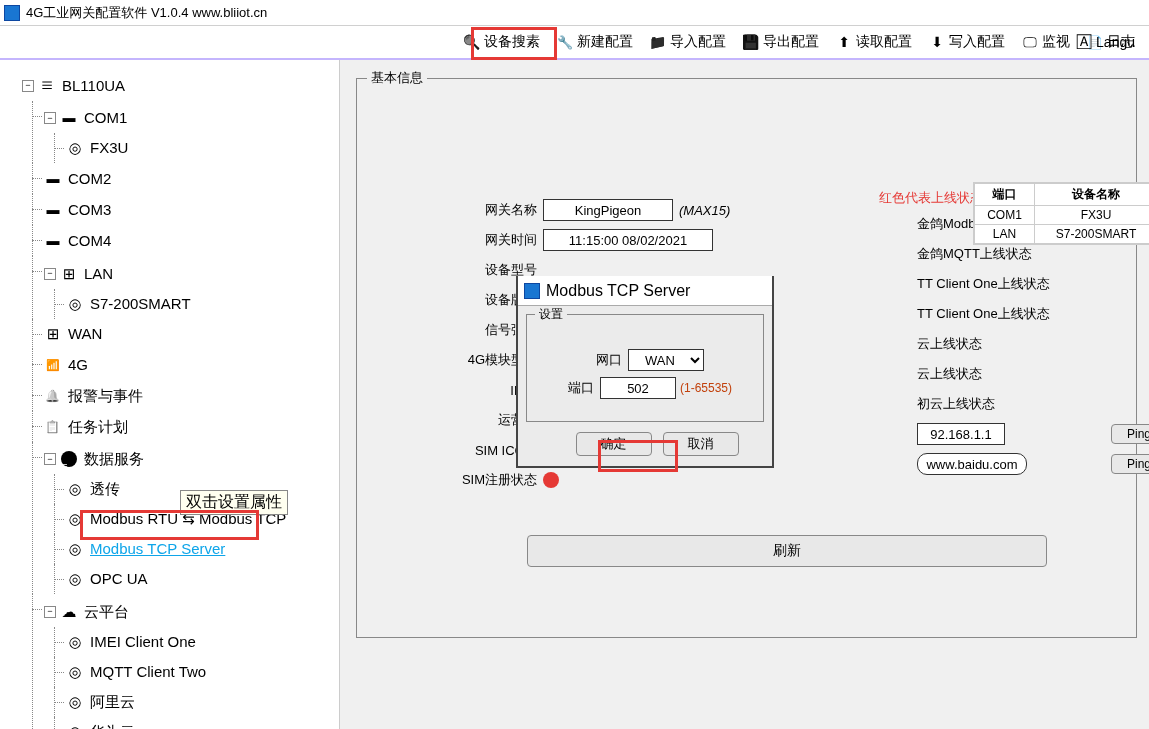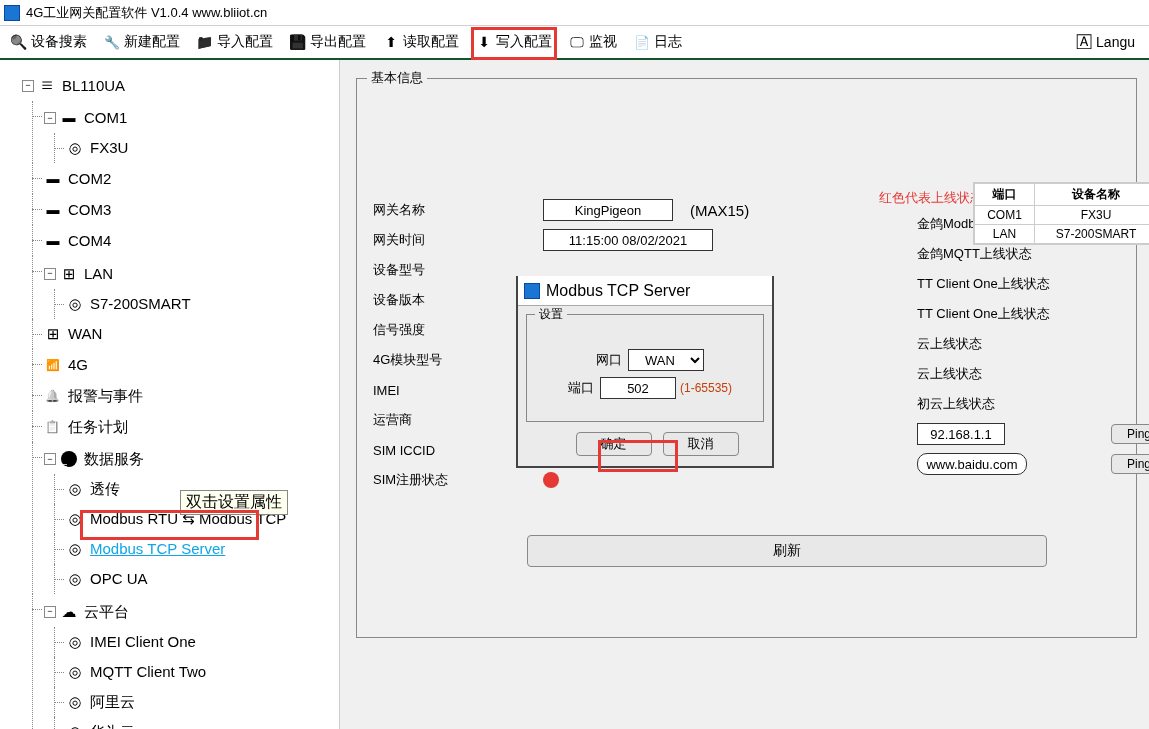--- a/index.html
+++ b/index.html
@@ -1,19 +1,19 @@
 <!DOCTYPE html>
 <html><head>
 <meta charset="utf-8">
 <style>
 * { box-sizing: border-box; margin: 0; padding: 0; }
 body { font-family: "Microsoft YaHei", sans-serif; font-size: 13px; background: #fff; color: #000; width: 1149px; height: 729px; overflow: hidden; position: relative; }
 .titlebar { height: 26px; background: #fff; border-bottom: 1px solid #d0d0d0; display: flex; align-items: center; padding: 0 4px; }
 .titlebar .app-icon { width: 16px; height: 16px; background: #1976d2; margin-right: 6px; display: inline-block; border: 1px solid #0d47a1; }
-.toolbar { height: 34px; border-bottom: 2px solid #14532d; display: flex; align-items: center; padding: 0 4px; position: relative; }
+.toolbar { height: 34px; border-bottom: 2px solid #c4b5fd; display: flex; align-items: center; padding: 0 4px; position: relative; justify-content: flex-end; }
 .tool-btn { display: inline-flex; align-items: center; padding: 2px 6px; margin-right: 4px; cursor: pointer; font-size: 14px; }
 .tool-btn .ticon { width: 18px; height: 18px; margin-right: 3px; display: inline-flex; align-items: center; justify-content: center; }
 .toolbar-right { position: absolute; right: 4px; display: flex; align-items: center; }
 .main { display: flex; height: calc(100% - 60px); }
 .tree-panel { width: 340px; border-right: 1px solid #ccc; background: #fff; overflow: hidden; padding-top: 8px; }
 .tree ul { list-style: none; padding-left: 0; }
 .tree li { position: relative; padding-left: 22px; line-height: 30px; white-space: nowrap; font-size: 15px; }
 .tree li::before { content: ""; position: absolute; left: 10px; top: 0; bottom: 0; border-left: 1px dotted #888; }
 .tree li::after { content: ""; position: absolute; left: 10px; top: 15px; width: 10px; border-top: 1px dotted #888; }
 .tree > ul > li::before, .tree > ul > li::after { display: none; }
@@ -21,24 +21,24 @@
 .node .exp { width: 12px; height: 12px; border: 1px solid #888; display: inline-flex; align-items: center; justify-content: center; font-size: 9px; line-height: 1; margin-right: 4px; background: #fff; }
 .node .nicon { width: 18px; height: 18px; margin-right: 6px; display: inline-flex; align-items: center; justify-content: center; }
 .node .nlabel { }
 .node.selected .nlabel { color: #0ea5e9; text-decoration: underline; }
 .content { flex: 1; position: relative; background: #f0f0f0; padding: 18px 12px 0 16px; }
 .fieldset { position: relative; border: 1px solid #888; height: 560px; padding: 16px; }
 .fieldset > .legend { position: absolute; top: -10px; left: 10px; background: #f0f0f0; padding: 0 4px; font-size: 13px; }
 .form-area { padding-top: 100px; }
 .warn-text { color: #e53935; position: absolute; top: 110px; right: 36px; font-size: 13px; }
 .row { display: flex; align-items: center; height: 30px; }
-.row .lbl { width: 170px; padding-right: 6px; font-size: 13px; }
+.row .lbl { width: 170px; text-align: right; padding-right: 6px; font-size: 13px; }
 .inp { border: 1px solid #333; height: 22px; font-size: 13px; text-align: center; background: #fff; }
 .inp[readonly] { background: #fff; }
-.after { margin-left: 17px; font-size: 15px; }
+.after { margin-left: 6px; font-size: 13px; font-style: italic; }
 .status-col { position: absolute; top: 130px; left: 560px; width: 250px; }
 .status-row { display: flex; align-items: center; justify-content: space-between; height: 30px; font-size: 13px; }
 .dot { width: 16px; height: 16px; border-radius: 50%; background: #9e9e9e; }
 .dot.red { background: #e53935; }
 .ping-btn { border: 1px solid #888; border-radius: 4px; background: #e8e8e8; width: 56px; height: 20px; font-size: 12px; cursor: pointer; }
 .refresh-btn { display: block; margin: 20px auto 0; width: 520px; height: 32px; border: 1px solid #888; border-radius: 4px; background: #e8e8e8; font-size: 14px; cursor: pointer; }
 .side-table { position: absolute; top: 122px; right: -10px; width: 186px; background: #fff; border: 1px solid #ccc; font-size: 12px; }
 .side-table table { width: 100%; border-collapse: collapse; }
 .side-table th, .side-table td { border: 1px solid #ccc; padding: 2px 4px; text-align: center; }
 .modal { position: absolute; top: 276px; left: 516px; width: 258px; background: #ebebeb; border: 2px solid #444; border-top: none; z-index: 50; }

